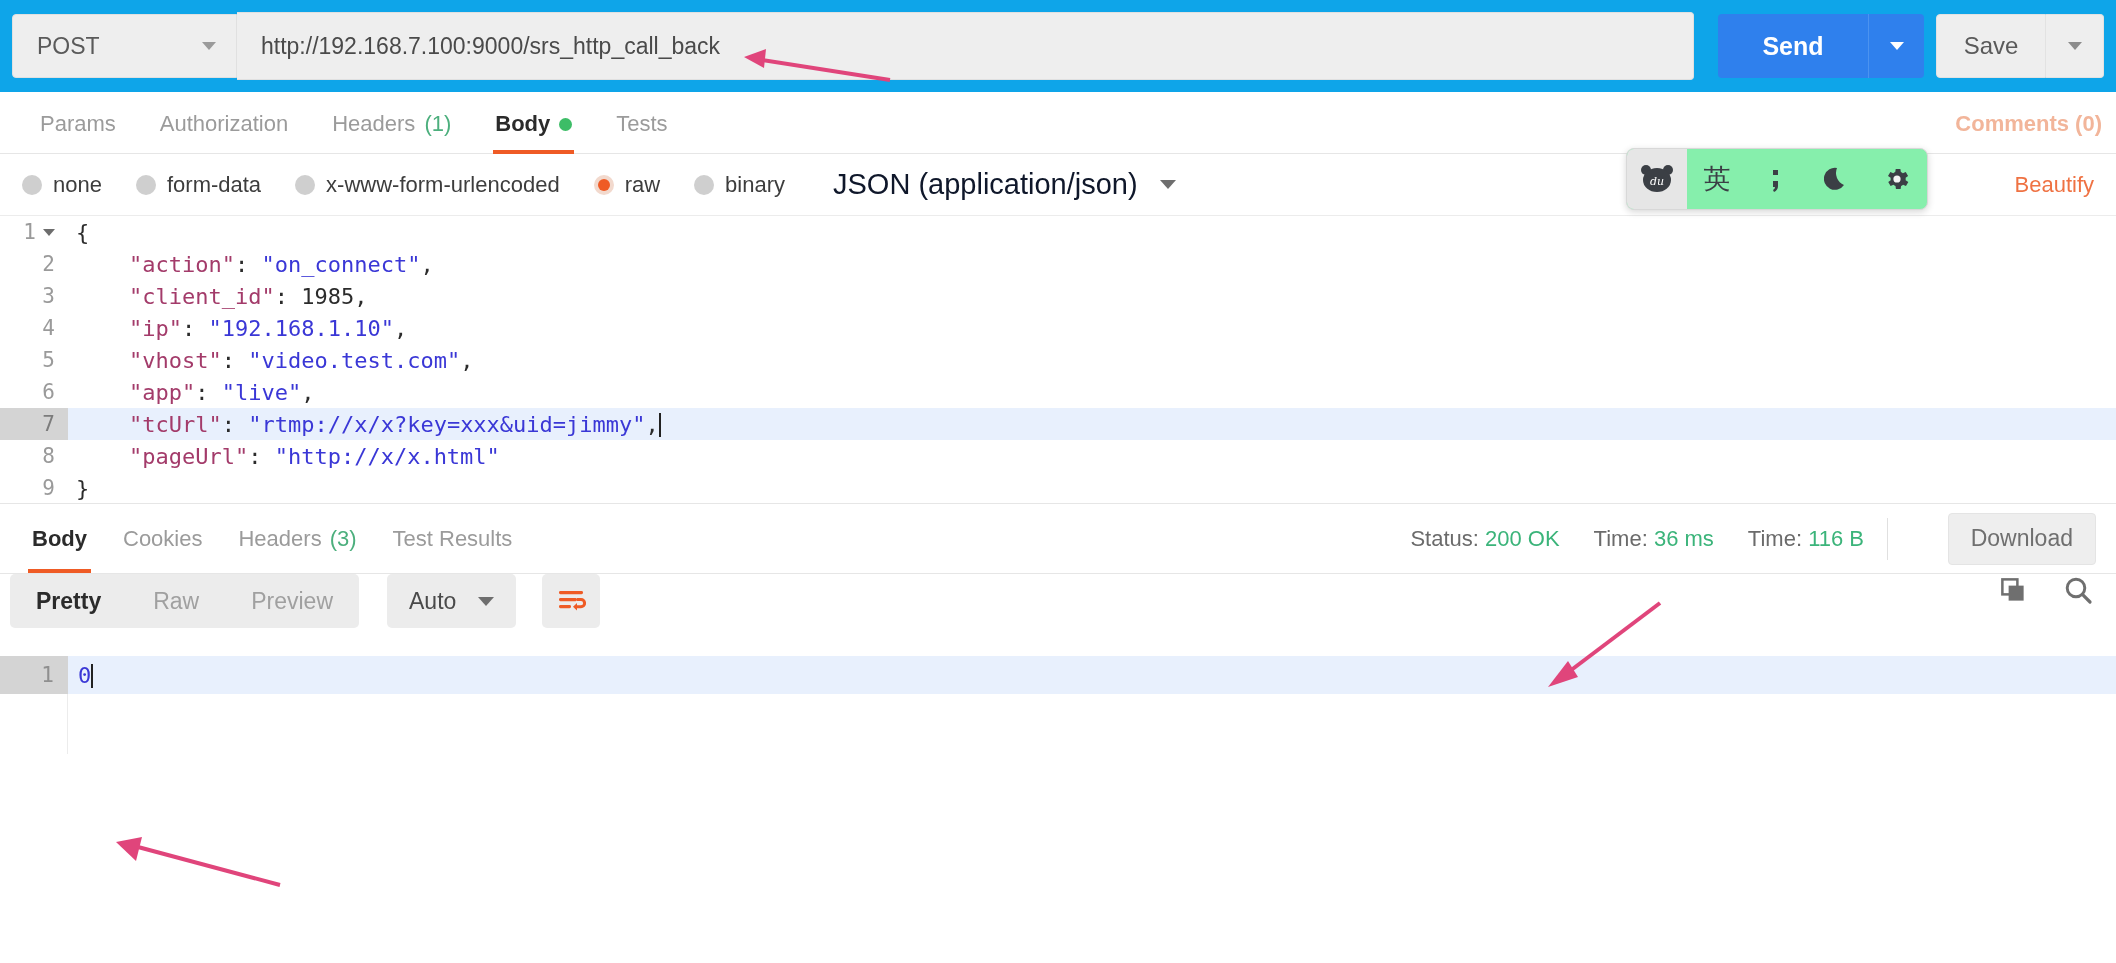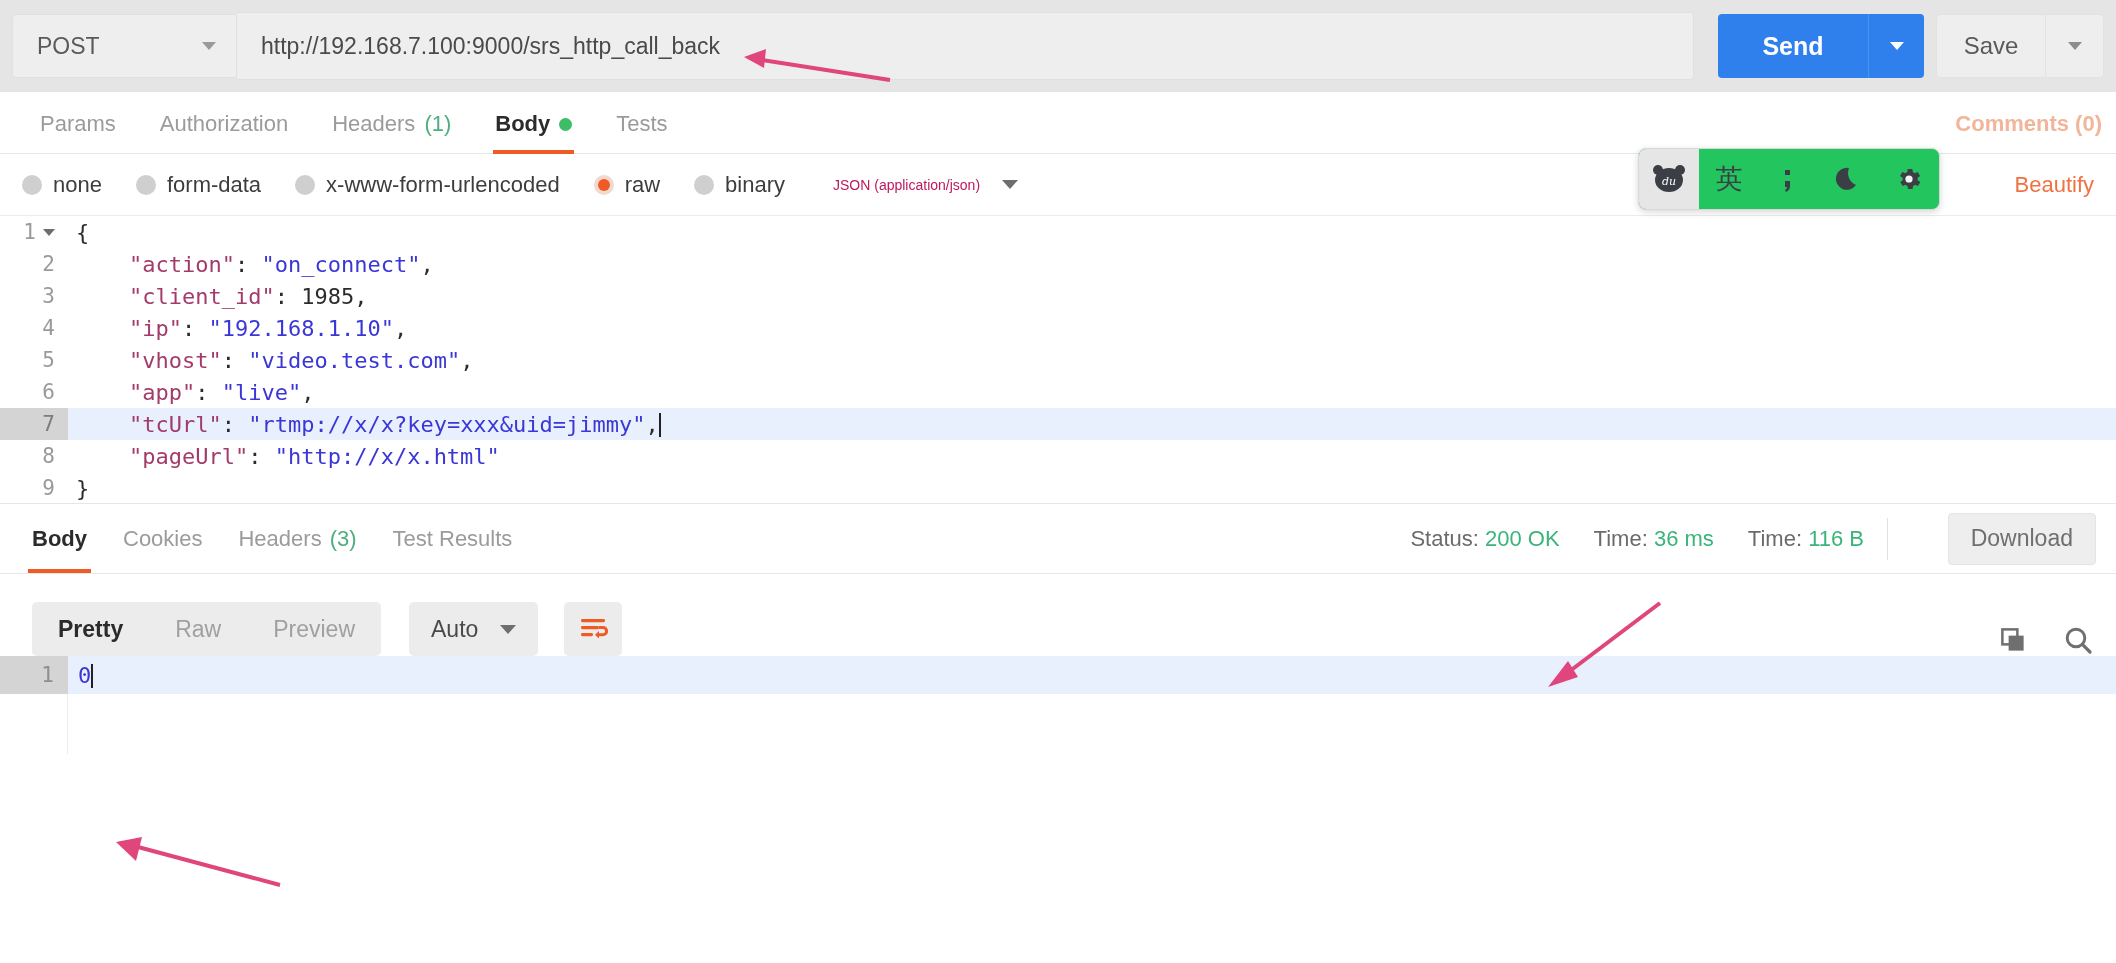--- a/index.html
+++ b/index.html
@@ -9,21 +9,21 @@
     font-family: "Liberation Sans", sans-serif;
     overflow: hidden;
   }
   body { position: relative; }
 
   
   .urlbar {
     display: flex; align-items: center;
     padding: 14px 12px 14px 12px;
     height: 92px;
-    background: #e5e5e5;
+    background: #0ea5e9;
     gap: 0;
   }
   .method-select {
     width: 225px; height: 64px;
     background: #eeeeee;
     border: 1px solid #e0e0e0;
     border-radius: 4px 0 0 4px;
     display: flex; align-items: center; justify-content: space-between;
     padding: 0 20px 0 24px;
     font-size: 23px; color: #5a5a5a;
@@ -107,23 +107,23 @@
     width: 13px; height: 13px; border-radius: 50%;
     background: #3dbd67; display: inline-block;
   }
   .comments-link {
     position: absolute; right: 14px; bottom: 16px;
     font-size: 22px; color: #f2b59a; cursor: pointer; font-weight: bold;
   }
 
   
   .ime {
-    position: absolute; top: 148px; right: 176px;
+    position: absolute; top: 148px; right: 188px;
     height: 62px; width: 302px;
-    background: #22c55e;
+    background: #86efac;
     border: 1px solid #d8d8d8;
     border-radius: 8px;
     display: flex; align-items: center;
     box-shadow: 0 2px 7px rgba(0,0,0,.16);
     z-index: 40;
   }
   .ime-btn {
     flex: 1; height: 100%;
     display: flex; align-items: center; justify-content: center;
     cursor: pointer; color: #3b3f45;
@@ -151,21 +151,21 @@
   }
   .radio.on { background: #f2d9cd; }
   .radio.on::after {
     content: ""; position: absolute; inset: 4px;
     border-radius: 50%; background: #ef5b25;
   }
   .json-select {
     display: flex; align-items: center; gap: 22px;
     margin-left: 14px; cursor: pointer;
   }
-  .json-select .label { font-size: 14px; color: #be185d; }
+  .json-select .label { font-size: 29px; color: #0f172a; }
   .json-select i {
     border-left: 8px solid transparent;
     border-right: 8px solid transparent;
     border-top: 9px solid #6e6e6e;
   }
   .beautify {
     position: absolute; right: 22px;
     font-size: 22px; color: #ef7243; cursor: pointer;
   }
 
@@ -237,22 +237,22 @@
     font-size: 23px; cursor: pointer;
     font-family: "Liberation Sans", sans-serif;
   }
   .meta-divider {
     position: absolute; right: 228px; top: 14px;
     width: 1px; height: 42px; background: #e0e0e0;
   }
 
   
   .resp-toolbar {
-    display: flex; align-items: flex-end;
-    height: 82px; padding: 0 32px;
+    display: flex; align-items: flex-start;
+    height: 82px; padding: 0 10px;
     position: relative;
   }
   .seg {
     display: flex; background: #ececec; border-radius: 5px;
     height: 54px; overflow: hidden;
   }
   .seg div {
     display: flex; align-items: center; padding: 0 26px;
     font-size: 23px; color: #a0a0a0; cursor: pointer;
   }

